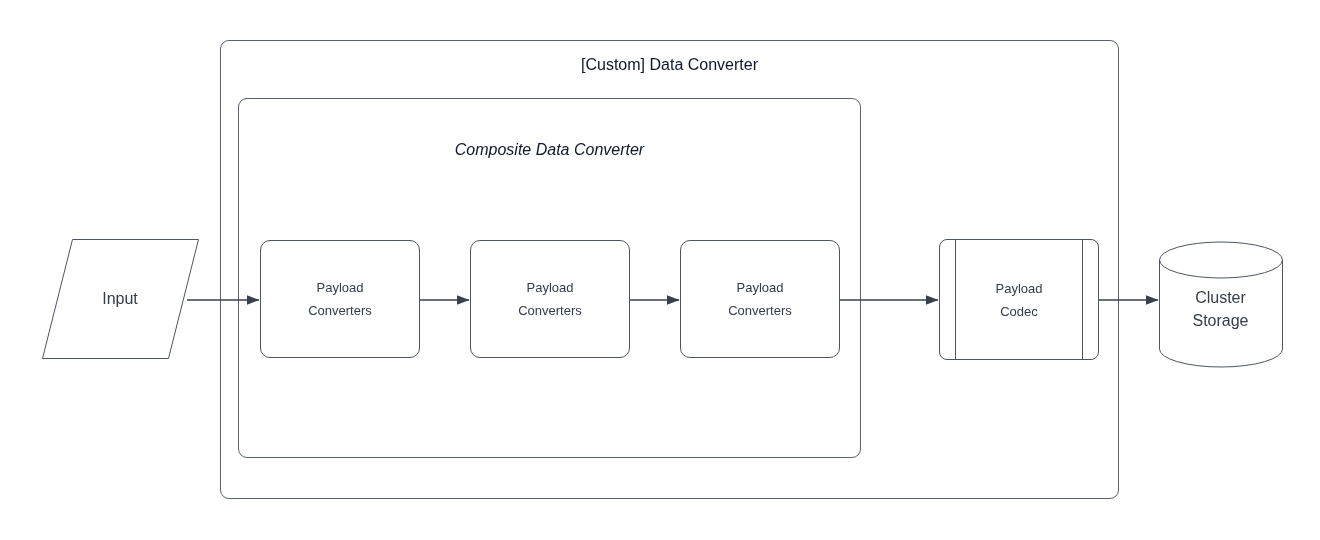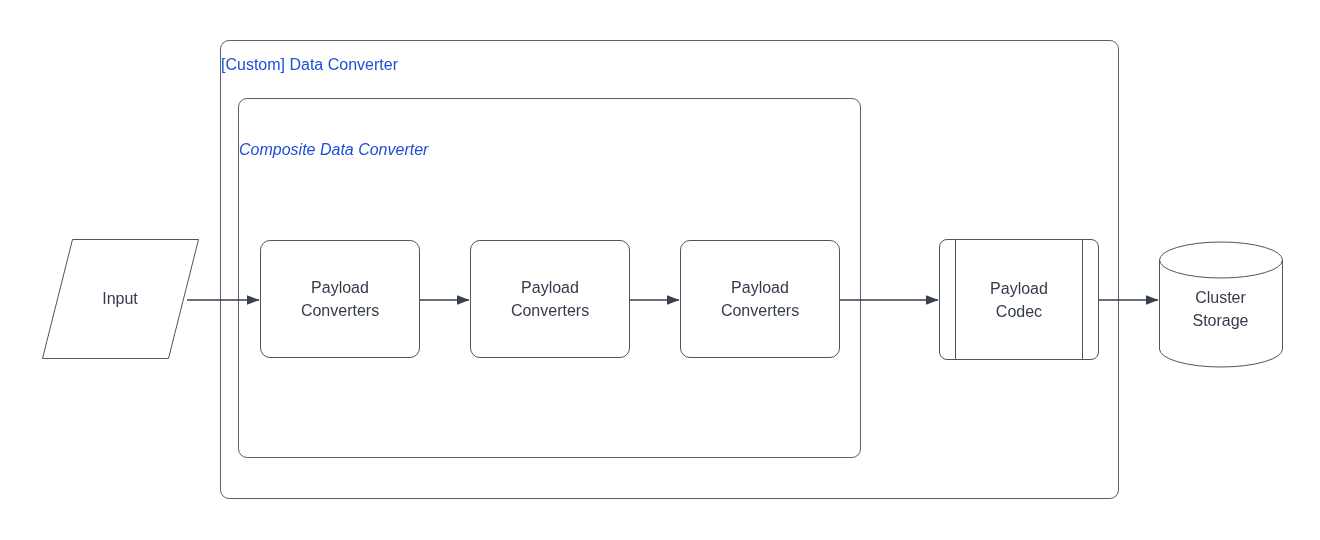--- a/index.html
+++ b/index.html
@@ -18,39 +18,40 @@
   }
   .container-box {
     position: absolute;
     border: 1px solid #5a6170;
     border-radius: 9px;
     background: transparent;
     z-index: 1;
   }
   .container-title {
     width: 100%;
+    text-align: center;
     font-size: 16px;
     line-height: 22px;
-    color: #1d4ed8;
+    color: #0f172a;
   }
   .outer-box { left: 220px; top: 40px; width: 897px; height: 457px; }
   .outer-box .container-title { margin-top: 13px; }
   .inner-box { left: 238px; top: 98px; width: 621px; height: 358px; }
   .inner-box .container-title { margin-top: 40px; font-style: italic; }
   .node {
     position: absolute;
     box-sizing: border-box;
     border: 1px solid #4d5462;
     border-radius: 10px;
     background: #ffffff;
     display: flex;
     align-items: center;
     justify-content: center;
     text-align: center;
-    font-size: 16px;
+    font-size: 13px;
     line-height: 23px;
     white-space: pre-line;
     color: #343b4a;
     z-index: 2;
   }
   .converter-1 { left: 260px; top: 240px; width: 160px; height: 118px; }
   .converter-2 { left: 470px; top: 240px; width: 160px; height: 118px; }
   .converter-3 { left: 680px; top: 240px; width: 160px; height: 118px; }
   .codec       { left: 939px; top: 239px; width: 160px; height: 121px; border-radius: 8px; }
   .codec-bar {

